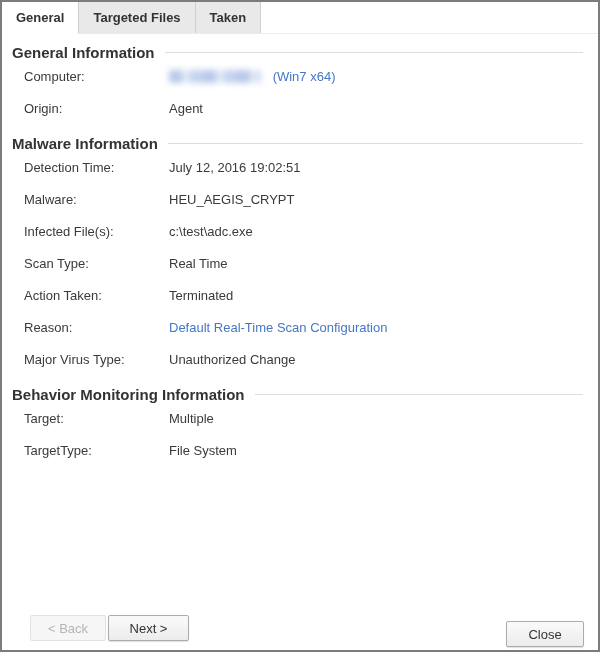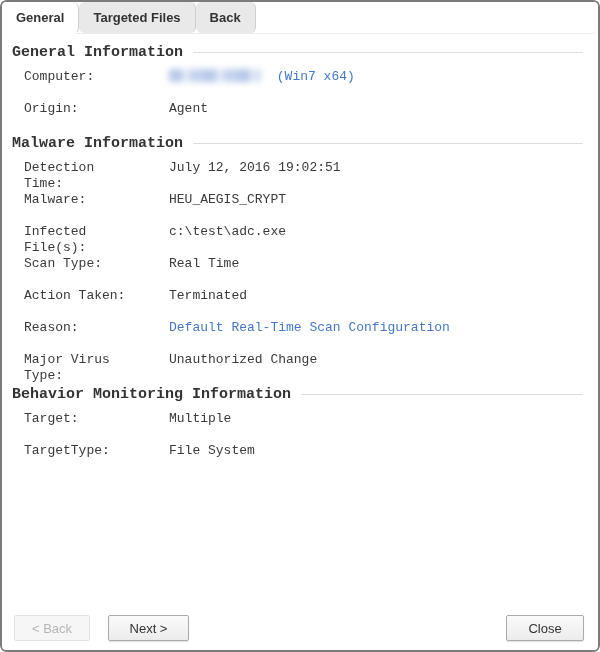--- a/index.html
+++ b/index.html
@@ -1,15 +1,15 @@
 <!DOCTYPE html>
 <html><head>
 <meta charset="utf-8">
 <style>
-  * { box-sizing: border-box; border-radius: 6px; }
+  * { box-sizing: border-box; }
   html, body { margin: 0; padding: 0; background: #fff; }
   body { font-family: "Liberation Sans", sans-serif; }
 
   .window {
     width: 600px; height: 652px;
     border: 2px solid #7b7b7b;
     background: #fff;
     position: relative;
     overflow: hidden;
   }
@@ -19,21 +19,21 @@
   .tab {
     padding: 0 14px; display: flex; align-items: center;
     font-size: 13px; font-weight: bold; color: #333;
     background: #e9e9e9; border-right: 1px solid #cfcfcf;
     cursor: pointer; white-space: nowrap;
   }
   .tab.active { background: #fff; margin-bottom: -1px; border-bottom: 1px solid #fff; }
   .tabbar .filler { flex: 1; background: #fff; }
 
   
-  .content { padding: 8px 12px 0 10px; font-family: Liberation Mono, monospace; }
+  .content { padding: 8px 12px 0 10px; }
   .section-header {
     display: flex; align-items: center; height: 20px;
     font-size: 15px; font-weight: bold; color: #333;
     padding-right: 3px;
   }
   .section-header .rule { flex: 1; height: 1px; background: #ddd; margin-left: 10px; }
   .section-header.spaced { margin-top: 8px; }
   .rows { margin-top: 7px; }
   .row {
     display: flex; padding-left: 12px;
@@ -59,33 +59,33 @@
     box-shadow: 0 1px 1px rgba(0,0,0,0.12);
     cursor: pointer;
   }
   .footer-btn.disabled {
     color: #b5b5b5;
     background: #f6f6f6;
     border-color: #e2e2e2;
     box-shadow: none;
     cursor: default;
   }
-  #btn-back  { left: 12px;  bottom: 9px; width: 76px; }
+  #btn-back  { left: 28px;  bottom: 9px; width: 76px; }
   #btn-next  { left: 106px;  bottom: 9px; width: 81px; }
-  #btn-close { right: 14px; bottom: 9px; width: 78px; }
+  #btn-close { right: 14px; bottom: 3px; width: 78px; }
 </style>
 </head>
 <body>
 
 <div class="window">
 
   <div class="tabbar">
     <div class="tab active">General</div>
     <div class="tab">Targeted Files</div>
-    <div class="tab">Back</div>
+    <div class="tab">Taken</div>
     <div class="filler"></div>
   </div>
 
   <div class="content">
 
     <div class="section-header">
       <span>General Information</span>
       <span class="rule"></span>
     </div>
     <div class="rows">

